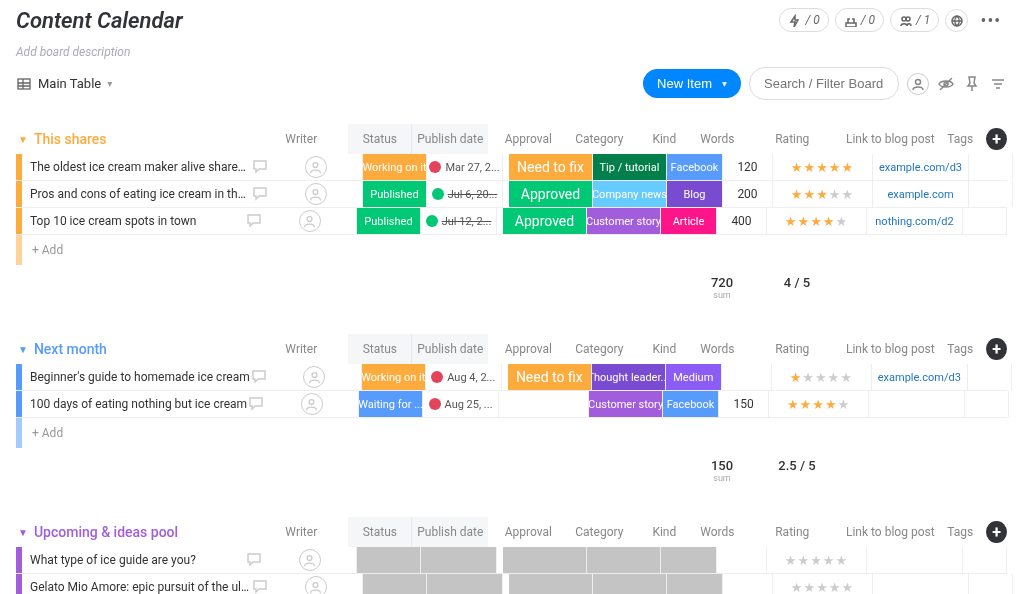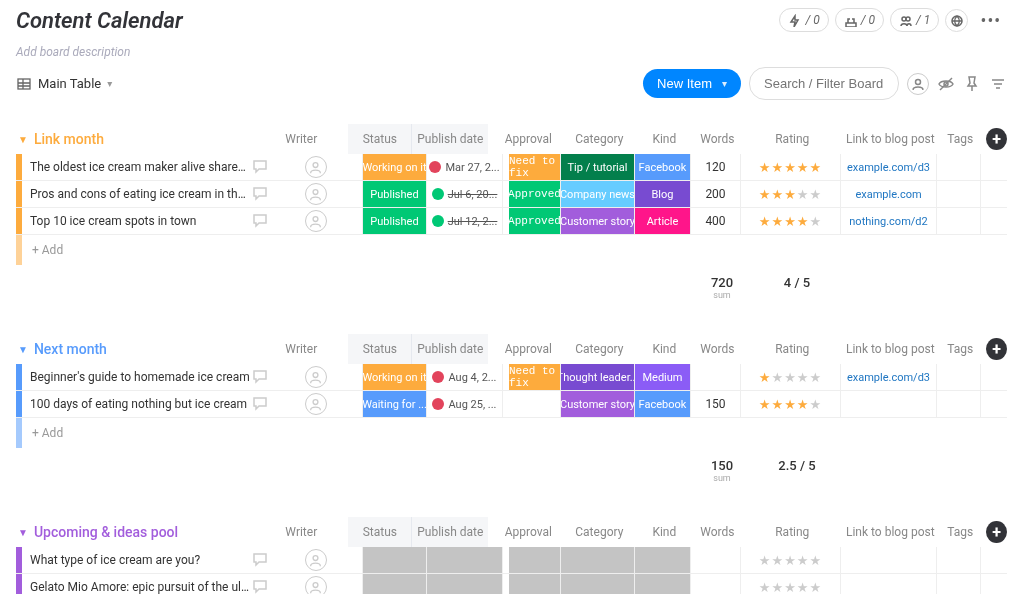--- a/index.html
+++ b/index.html
@@ -46,21 +46,21 @@
 .comment-icon { width: 18px; height: 18px; stroke: #ccc; fill: none; stroke-width: 1.5; }
 .row-cells { display: flex; }
 .cell { display: flex; align-items: center; justify-content: center; font-size: 12px; border-right:1px solid #eee; }
 .cell.writer { width: 94px; }
 .avatar { width: 22px; height: 22px; border: 1.5px solid #ccc; border-radius: 50%; display:flex; align-items:center; justify-content:center; }
 .avatar svg { width:13px; height:13px; stroke:#ccc; fill:none; stroke-width:1.6; }
 .cell.status { width: 64px; color: #fff; font-size: 11px; white-space:nowrap; overflow:hidden; text-overflow:ellipsis; padding:0 4px;}
 .cell.date { width: 76px; gap: 4px; font-size: 11px; color: #555; white-space:nowrap; overflow:hidden; }
 .date-dot { width: 12px; height: 12px; border-radius: 50%; display: inline-block; flex:none;}
 .cell.spacer6 { width:6px; border-right:none;}
-.cell.approval { width: 52px; color: #fff; font-size: 11px; font-family: Liberation Mono, monospace; }
+.cell.approval { width: 84px; color: #fff; font-size: 14px; }
 .cell.category { width: 74px; color: #fff; font-size: 11px; white-space:nowrap; overflow:hidden; padding:0 4px;}
 .cell.kind { width: 56px; color: #fff; font-size: 11px; }
 .cell.words { width: 50px; color: #333; }
 .cell.rating { width: 100px; letter-spacing: 1px; font-size:13px;}
 .cell.link { width: 96px; color: #1f76c2; font-size: 11px; }
 .cell.tags { width: 44px; }
 .stars .on { color: #fdab3d; }
 .stars .off { color: #ccc; }
 .add-row { display: flex; align-items:center; height: 30px; border-left: 6px solid; padding-left:10px; }
 .add-row span { font-size: 12px; color: #999; }
@@ -144,21 +144,21 @@
         <path d="M3 5 L15 5 M5 9 L13 9 M7 13 L11 13"></path>
       </svg>
   </div>
 </div>
 
 <div id="groups">
     <div class="group">
     <div class="group-header">
       <div class="group-title" style="color:#fdab3d">
         <span class="tri">▼</span>
-        <span>Link month</span>
+        <span>This shares</span>
       </div>
       <div class="columns">
     <div class="col writer">Writer</div>
     <div class="col status">Status</div>
     <div class="col date">Publish date</div>
     <div class="col spacer6"></div>
     <div class="col approval">Approval</div>
     <div class="col category">Category</div>
     <div class="col kind">Kind</div>
     <div class="col words">Words</div>
@@ -398,21 +398,21 @@
     <div class="col kind">Kind</div>
     <div class="col words">Words</div>
     <div class="col rating">Rating</div>
     <div class="col link">Link to blog post</div>
     <div class="col tags">Tags</div>
   </div>
   <div class="add-col">+</div>
     </div>
       <div class="row">
       <div class="row-left" style="border-left-color:#a25ddc">
-        <div class="row-name">What type of ice cream are you?</div>
+        <div class="row-name">What type of ice guide are you?</div>
         <svg class="comment-icon" viewBox="0 0 18 18">
             <path d="M3 3 L15 3 L15 11 L8 11 L5 14 L5 11 L3 11 Z"></path>
           </svg>
       </div>
       <div class="row-cells">
         <div class="cell writer">
             <span class="avatar">
               <svg viewBox="0 0 16 16">
                 <circle cx="8" cy="5" r="3"></circle>
                 <path d="M2 15 C2 10 14 10 14 15"></path>

